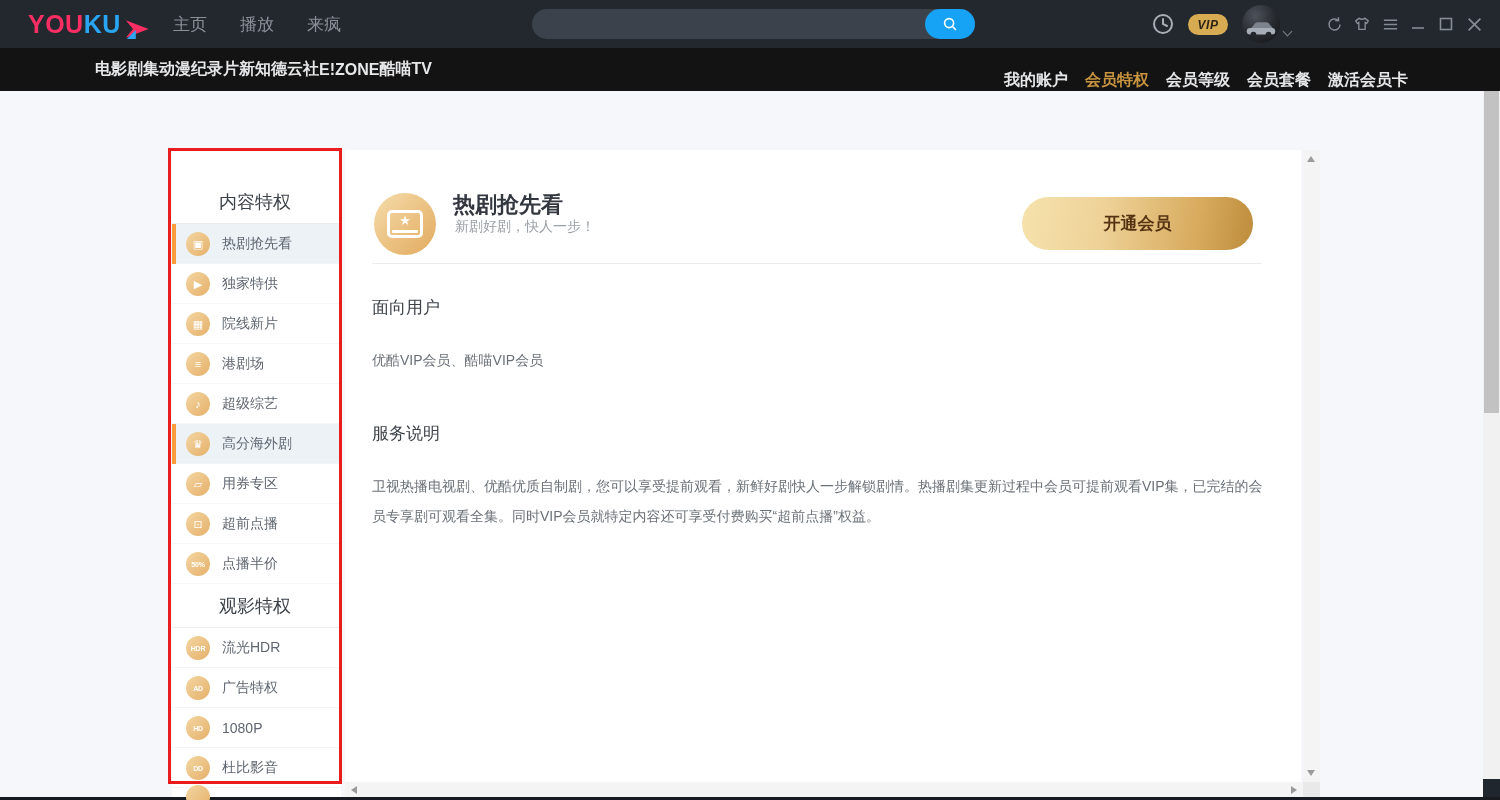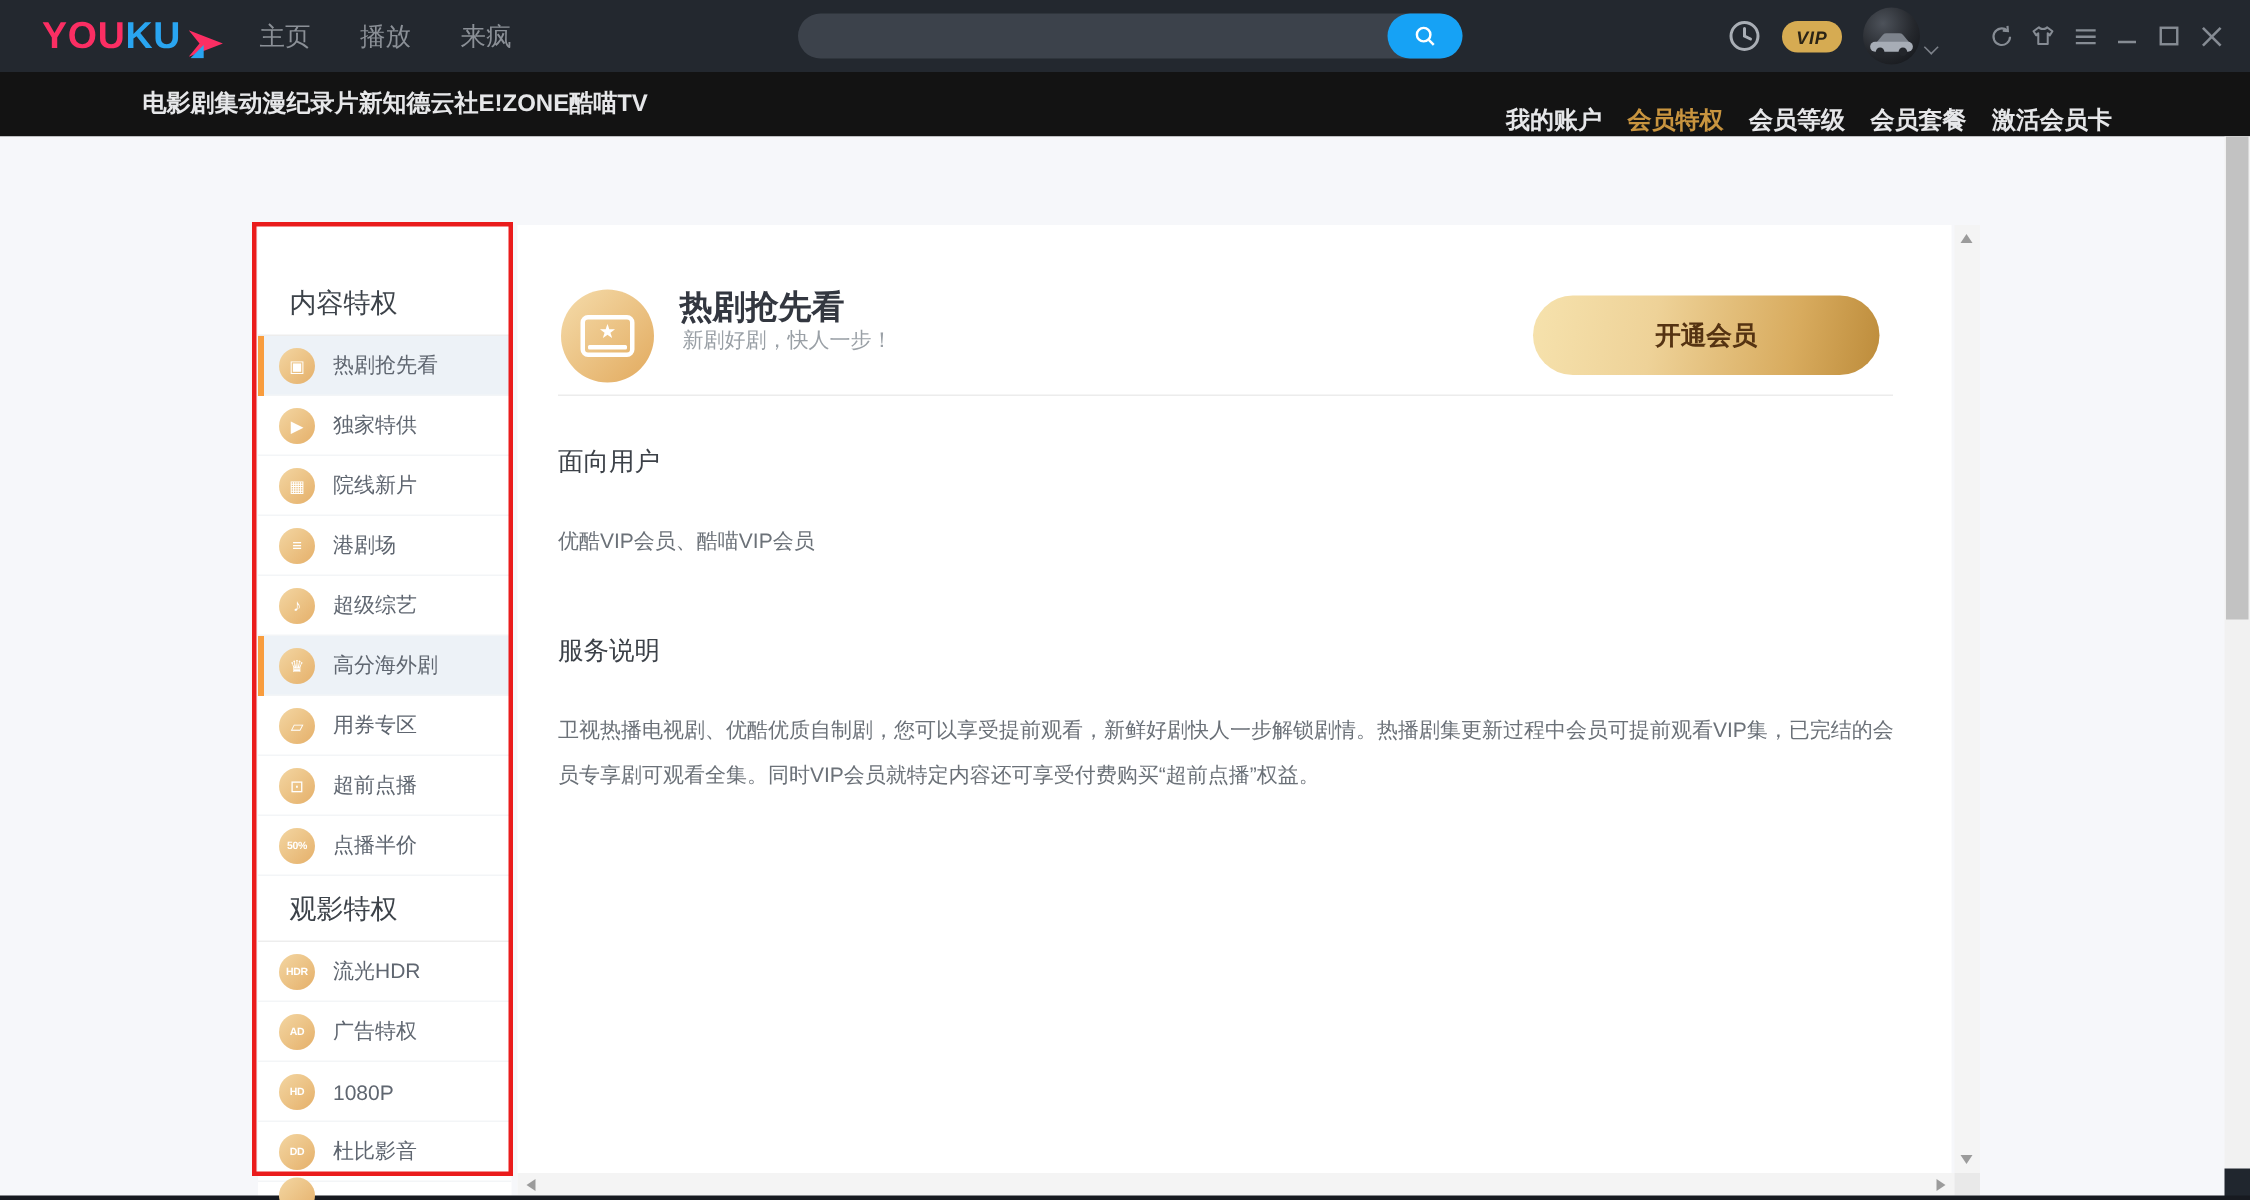--- a/index.html
+++ b/index.html
@@ -41,21 +41,21 @@
   .subnav-left { position:absolute; left:95px; top:0; height:43px; display:flex; align-items:center; }
   .subnav-right { position:absolute; right:92px; top:0; height:43px; display:flex; align-items:flex-end; gap:17px; }
   .sn-item { color:#e6e7e9; font-size:16px; font-weight:600; cursor:pointer; white-space:nowrap; }
   .sn-item.active { color:#c8943f; }
 
   
   .page { position:absolute; left:0; top:91px; width:1500px; height:709px; background:#f6f7fa; }
 
   
   .sidebar { position:absolute; left:172px; top:59px; width:169px; height:647px; background:#ffffff; overflow:hidden; padding-top:30px; }
-  .sb-header { height:44px; display:flex; align-items:center; padding-left:21px; font-size:18px; color:#3c4249;
+  .sb-header { height:44px; display:flex; align-items:center; padding-left:47px; font-size:18px; color:#3c4249;
       border-bottom:1px solid #ededed; }
   .sb-item { position:relative; height:40px; display:flex; align-items:center; padding-left:14px; cursor:pointer;
       box-shadow:inset 0 -1px 0 #f3f5f7; }
   .sb-item.selected { background:#edf2f7; border-left:4px solid #f89c3d; padding-left:10px; }
   .sb-icon { width:24px; height:24px; border-radius:50%; background:linear-gradient(135deg,#f3d6a2,#e5b06a);
       color:#ffffff; display:flex; align-items:center; justify-content:center; font-size:11px; flex:0 0 24px; }
   .sb-icon.badge { font-size:7px; font-weight:bold; letter-spacing:-.2px; }
   .sb-label { margin-left:12px; font-size:14px; color:#5f6670; white-space:nowrap; }
   .sb-partial { position:absolute; left:186px; top:694px; width:24px; height:24px; border-radius:50%;
       background:linear-gradient(135deg,#f3d6a2,#e5b06a); }

